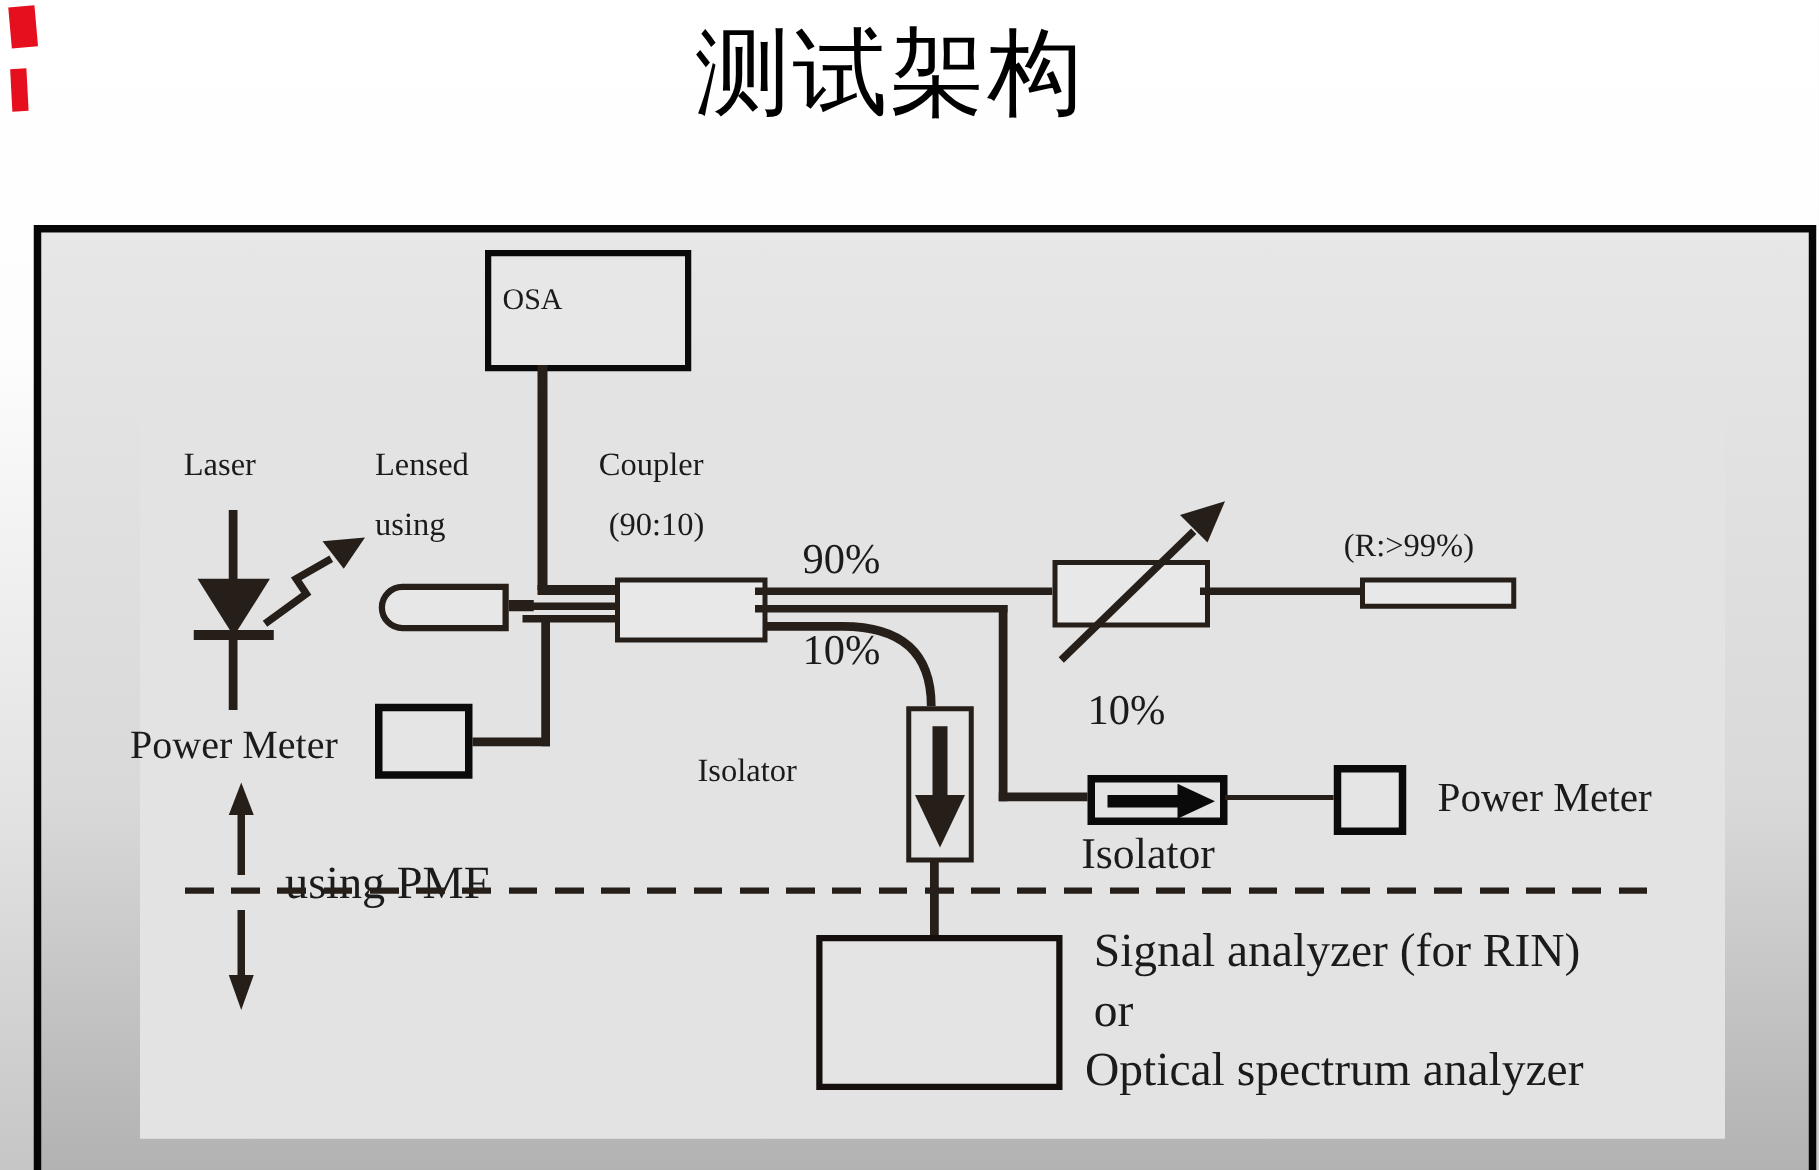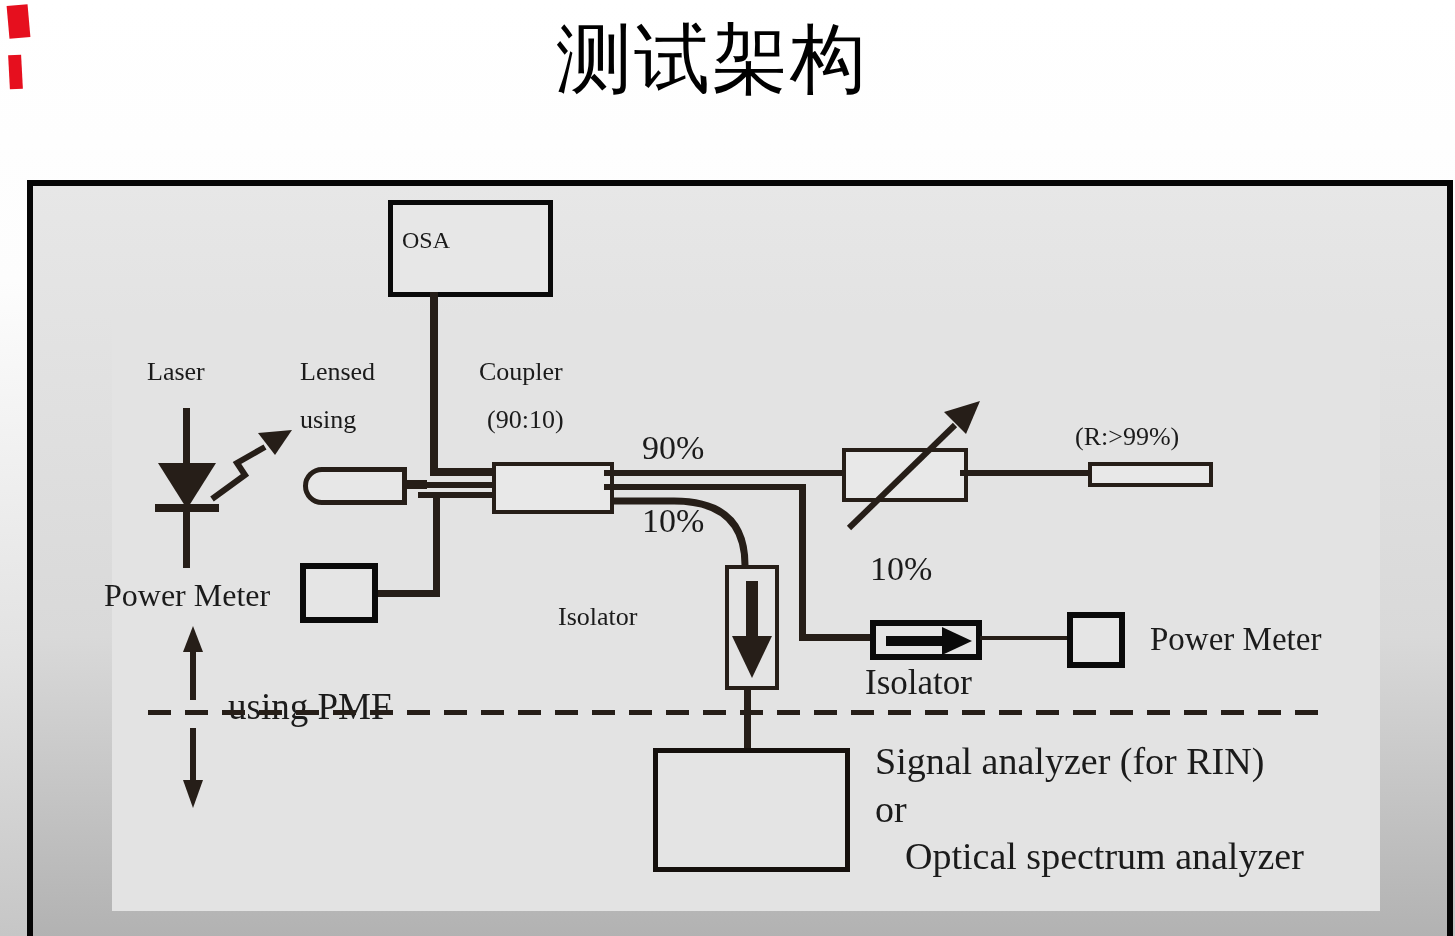--- a/index.html
+++ b/index.html
@@ -133,15 +133,15 @@
   <div class="lbl t39" style="left:558px;top:603px;">Isolator</div>
   <div class="thinbox" style="left:725px;top:565px;width:46px;height:117px;background:#e4e4e4;"></div>
   <svg style="left:731px;top:576px;" width="42" height="108" viewBox="0 0 42 108">
     <rect x="15" y="5" width="12" height="57" fill="#261e18"></rect>
     <polygon points="1,60 41,60 21,102" fill="#261e18"></polygon>
   </svg>
   <div class="ln" style="left:744px;top:688px;width:7px;height:62px;"></div>
   <div class="heavybox" style="left:653px;top:748px;width:187px;height:114px;border-width:5px;border-color:#15100d;background:#e4e4e4;"></div>
   <div class="lbl t38" style="left:875px;top:742px;">Signal analyzer (for RIN)</div>
   <div class="lbl t38" style="left:875px;top:790px;">or</div>
-  <div class="lbl t38" style="left:905px;top:837px;">Optical spectrum analyzer</div>
+  <div class="lbl t38" style="left:868px;top:837px;">Optical spectrum analyzer</div>
 
 </div>
 
 </body></html>

